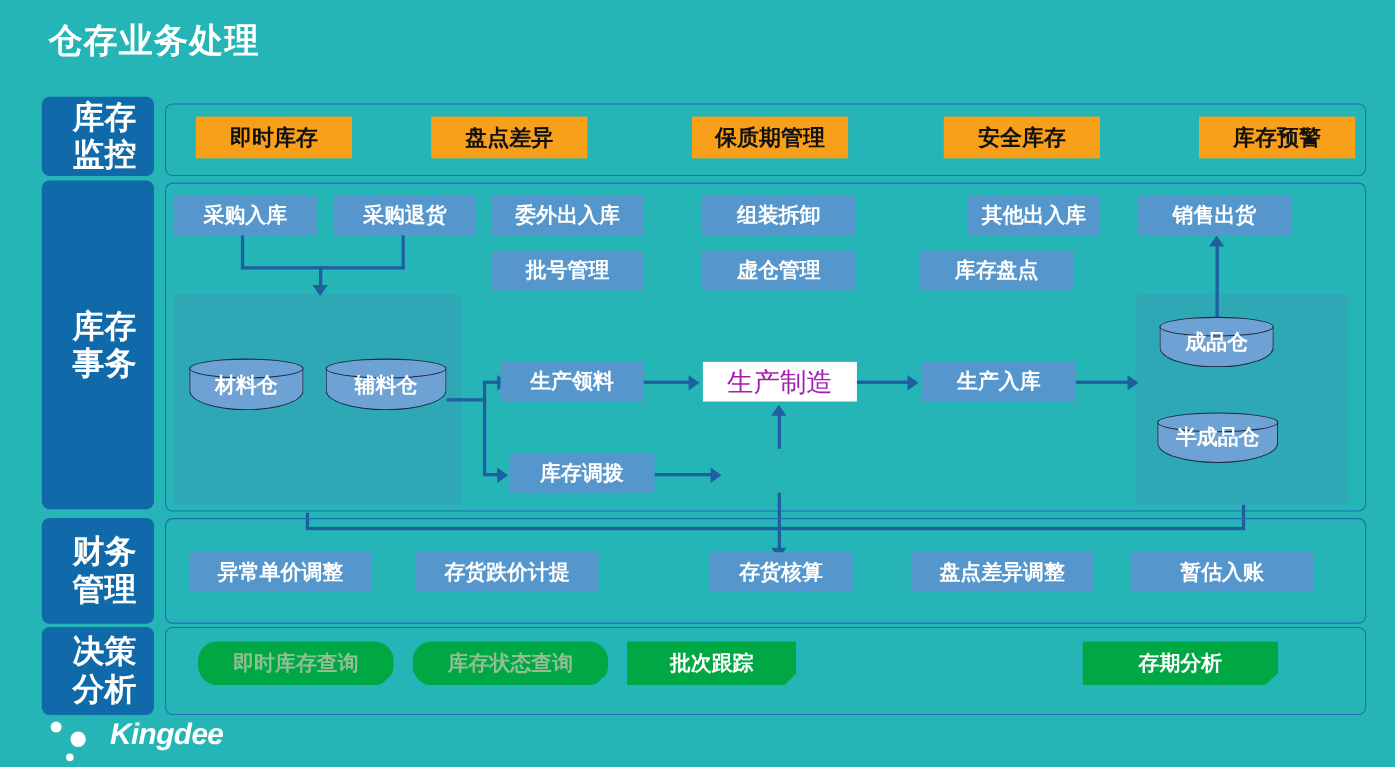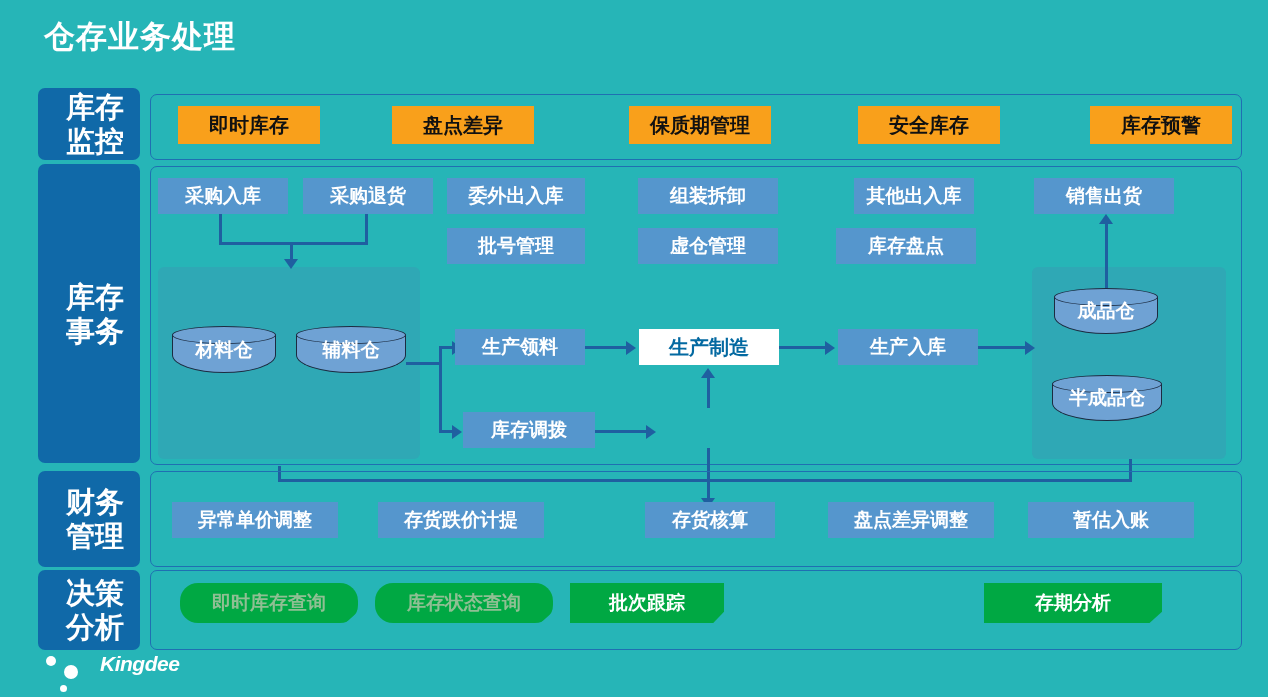--- a/index.html
+++ b/index.html
@@ -60,22 +60,22 @@
   }
   .chip-orange{
     background:#f9a01b;color:#111111;
     font-size:20px;font-weight:bold;
   }
   .chip-blue{
     background:#5596cd;color:#ffffff;
     font-size:19px;font-weight:bold;
   }
   .chip-white{
-    background:#ffffff;color:#0369a1;
-    font-size:20px;font-weight:bold;
+    background:#ffffff;color:#a21caf;
+    font-size:24px;font-weight:normal;
   }
   .chip-green{
     background:#00a843;color:#ffffff;
     font-size:19px;font-weight:bold;
     clip-path:polygon(0 0,100% 0,100% 72%,93% 100%,0 100%);
   }
   .chip-green.dim{color:#8fbf93;border-radius:18px;}
 
   
   .cyl{position:absolute;}
@@ -108,21 +108,21 @@
   .ln-v{width:3px;}
   .arw{position:absolute;width:0;height:0;}
   .arw-d{border-left:7px solid transparent;border-right:7px solid transparent;border-top:10px solid #1f5fa0;}
   .arw-u{border-left:7px solid transparent;border-right:7px solid transparent;border-bottom:10px solid #1f5fa0;}
   .arw-r{border-top:7px solid transparent;border-bottom:7px solid transparent;border-left:10px solid #1f5fa0;}
 
   
   .logo{position:absolute;left:38px;top:652px;width:190px;height:42px;}
   .logo .word{
     position:absolute;left:62px;top:0px;
-    font-size:21px;font-weight:bold;font-style:italic;
+    font-size:27px;font-weight:bold;font-style:italic;
     color:#ffffff;letter-spacing:-0.5px;
   }
   .dot{position:absolute;background:#ffffff;border-radius:50%;}
 </style>
 </head>
 <body>
 
 <div id="stage">
 
   <div class="page-title">仓存业务处理</div>
@@ -199,21 +199,21 @@
 
   <div class="ln ln-v" style="left:1105px;top:222px;height:66px;"></div>
   <div class="arw arw-u" style="left:1099px;top:214px;"></div>
 
   <div class="chip chip-blue" style="left:158px;top:178px;width:130px;height:36px;">采购入库</div>
   <div class="chip chip-blue" style="left:303px;top:178px;width:130px;height:36px;">采购退货</div>
   <div class="chip chip-blue" style="left:447px;top:178px;width:138px;height:36px;">委外出入库</div>
   <div class="chip chip-blue" style="left:447px;top:228px;width:138px;height:36px;">批号管理</div>
   <div class="chip chip-blue" style="left:638px;top:178px;width:140px;height:36px;">组装拆卸</div>
   <div class="chip chip-blue" style="left:638px;top:228px;width:140px;height:36px;">虚仓管理</div>
-  <div class="chip chip-blue" style="left:854px;top:178px;width:120px;height:36px;">其他出入库</div>
+  <div class="chip chip-blue" style="left:880px;top:178px;width:120px;height:36px;">其他出入库</div>
   <div class="chip chip-blue" style="left:836px;top:228px;width:140px;height:36px;">库存盘点</div>
   <div class="chip chip-blue" style="left:1034px;top:178px;width:140px;height:36px;">销售出货</div>
 
   <div class="chip chip-blue" style="left:455px;top:329px;width:130px;height:36px;">生产领料</div>
   <div class="chip chip-white" style="left:639px;top:329px;width:140px;height:36px;">生产制造</div>
   <div class="chip chip-blue" style="left:838px;top:329px;width:140px;height:36px;">生产入库</div>
   <div class="chip chip-blue" style="left:463px;top:412px;width:132px;height:36px;">库存调拨</div>
 
   <div class="cyl" style="left:172px;top:326px;width:104px;height:47px;">
     <div class="body"></div>

